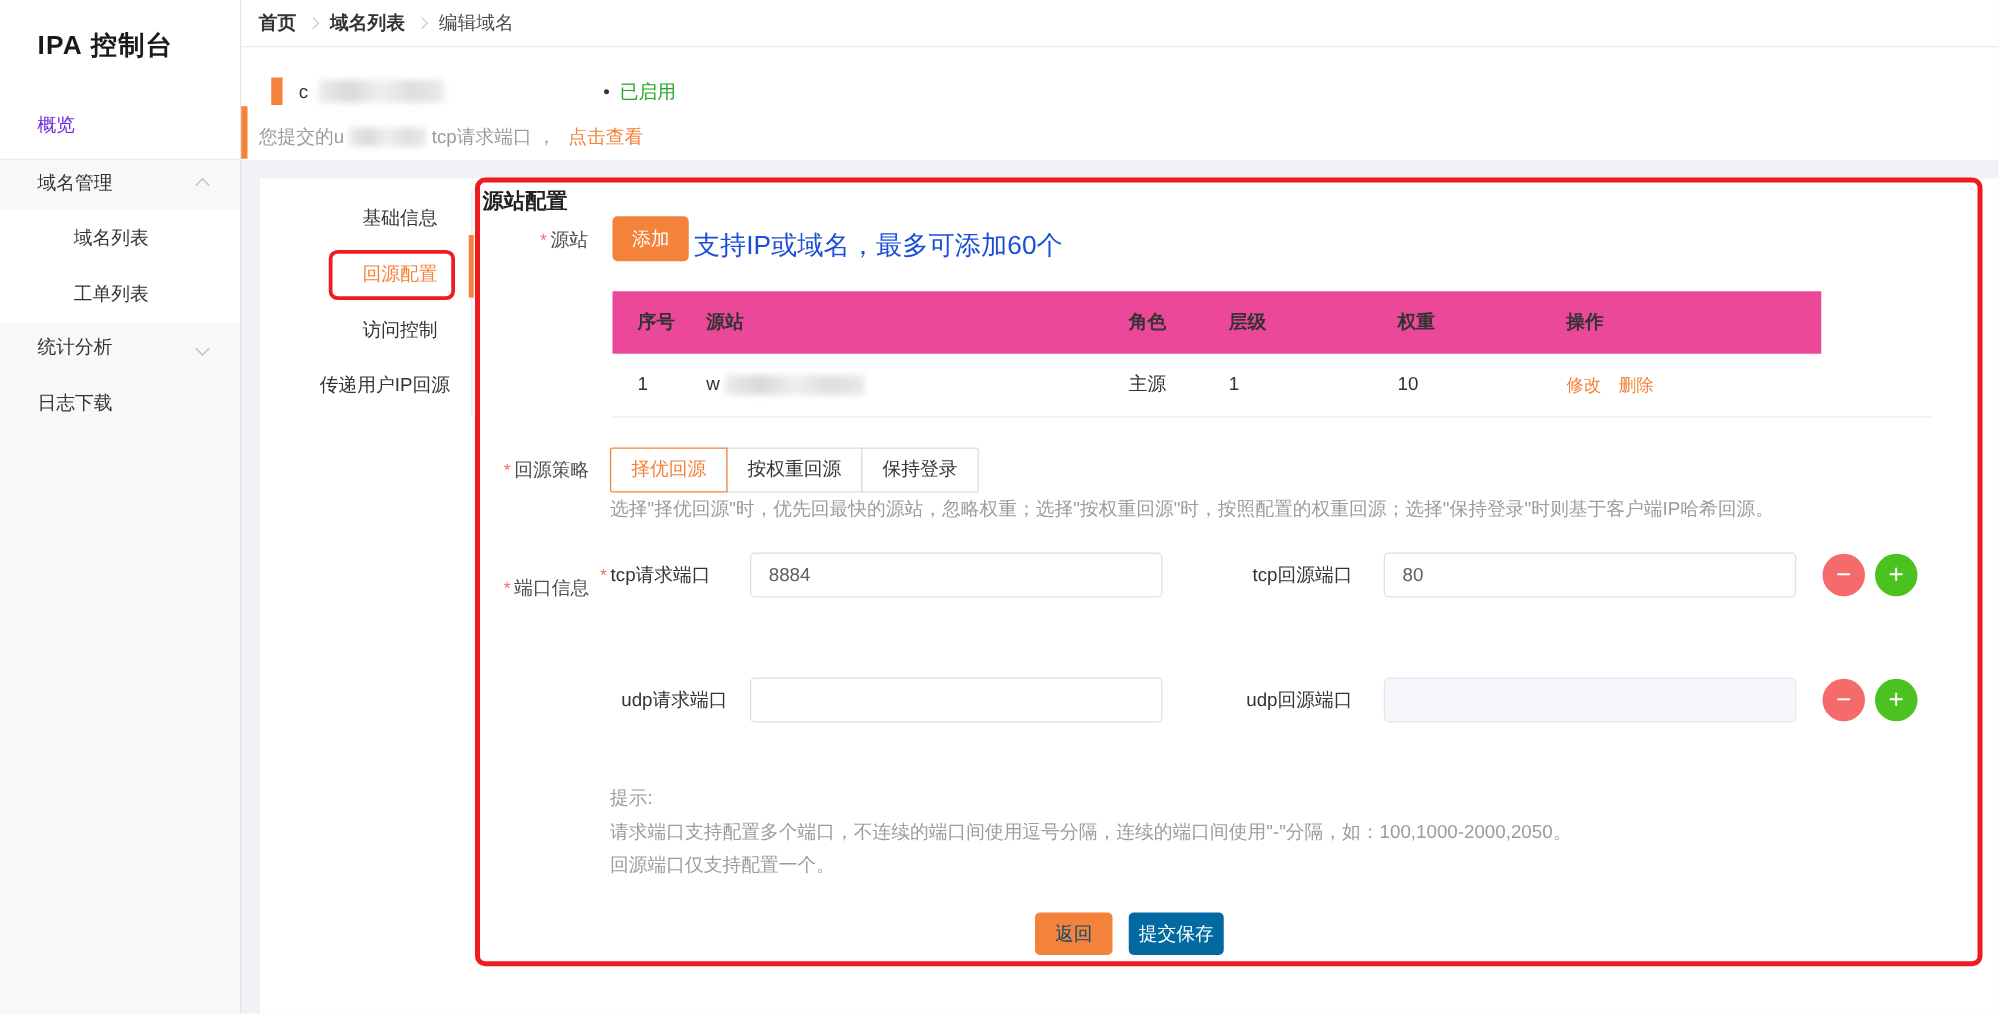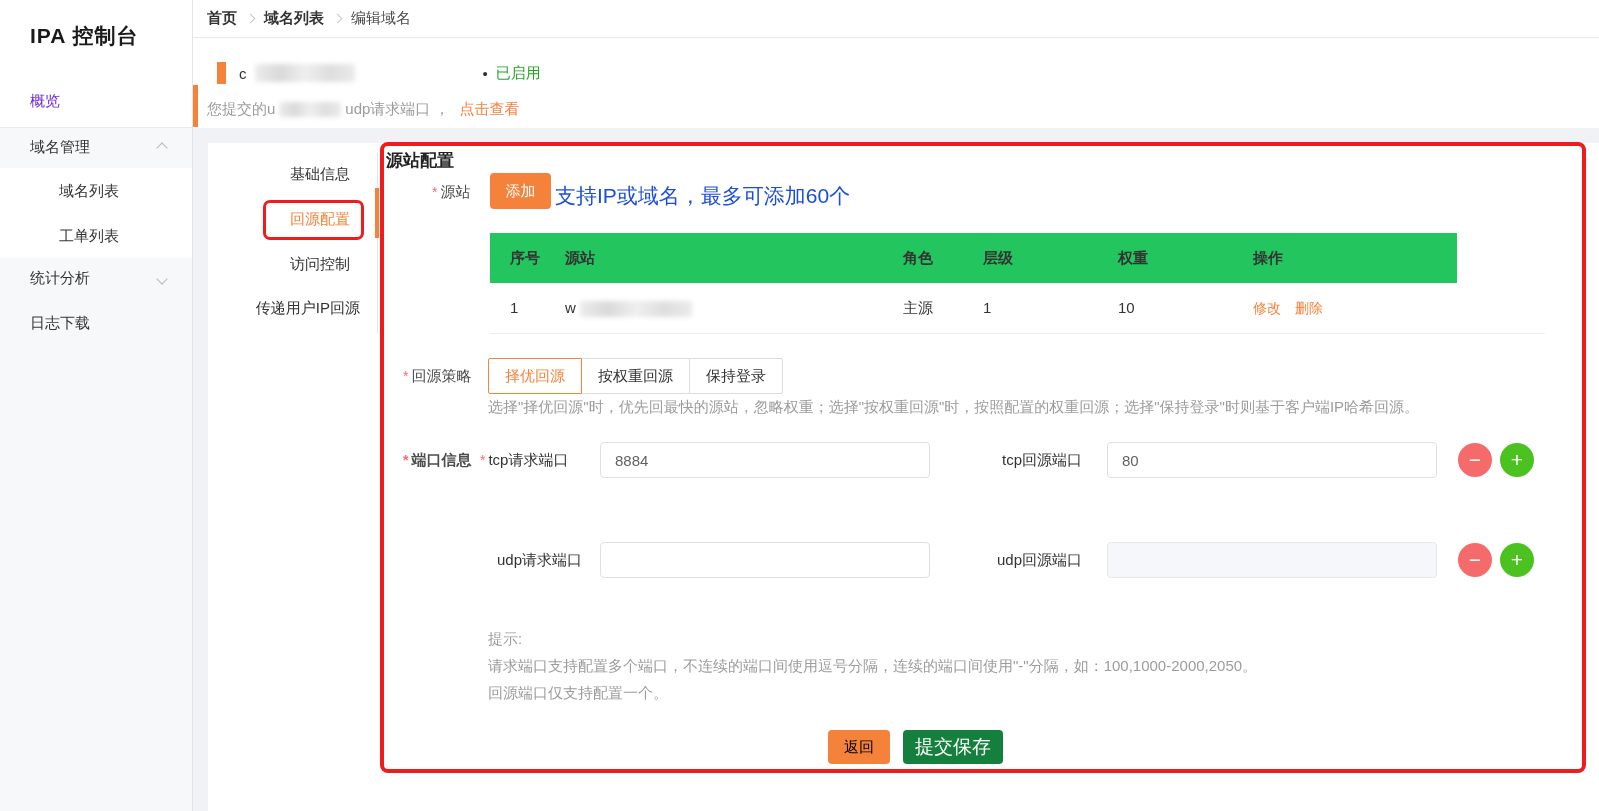--- a/index.html
+++ b/index.html
@@ -50,21 +50,21 @@
 
   
   .sec-title { left:178px; top:6px; font-size:17px; font-weight:700; color:#222; }
   .req { color:#f56c6c; margin-right:3px; font-size:14px; }
   .flabel { font-size:15px; color:#4d4d4d; }
   .btn-add { left:282px; top:30px; width:61px; height:36px; background:#f5823b; color:#fff; border:none;
              border-radius:4px; font-size:15px; cursor:pointer; }
   .add-hint { left:347px; top:39px; font-size:21px; color:#1d4ed8; }
 
   
-  .tbl-head { left:282px; top:90px; width:967px; height:50px; background:#22c55e; }
+  .tbl-head { left:282px; top:90px; width:967px; height:50px; background:#ec4899; }
   .tbl-row  { left:282px; top:140px; width:1055px; height:51px; border-bottom:1px solid #ebeef5; }
   .cell { position:absolute; top:0; height:50px; line-height:50px; font-size:15px; color:#333; }
   .tbl-head .cell { font-weight:700; }
   .c1{left:20px;} .c2{left:75px;} .c3{left:413px;} .c4{left:493px;} .c5{left:628px;} .c6{left:763px;}
   .op-link { color:#f5823b; font-size:14px; cursor:pointer; margin-right:14px; }
 
   
   .seg-group { left:280px; top:215px; display:flex;border-radius:14px; }
   .seg { height:36px; line-height:34px; padding:0 16px; background:#fff; border:1px solid #dcdcdc;
          font-size:15px; color:#333; cursor:pointer; margin-left:-1px; }
@@ -81,23 +81,23 @@
   .stepper { position:absolute; width:34px; height:34px; border-radius:50%; border:none; color:#fff;
              font-size:21px; line-height:32px; text-align:center; cursor:pointer; padding:0; }
   .stepper.minus { background:#f56b6b; }
   .stepper.plus  { background:#4cc221; }
 
   
   .tips { left:280px; top:482px; font-size:15px; color:#9c9c9c; line-height:27px; }
 
   
   .btn-back { left:620px; top:587px; width:62px; height:34px; background:#f5823b; border:none; border-radius:4px;
-              color:#000000; font-size:15px; cursor:pointer; }
-  .btn-submit { left:695px; top:587px; width:100px; height:34px; background:#15803d; border:none; border-radius:4px;
-              color:#fff; font-size:19px; cursor:pointer; }
+              color:#0c4a6e; font-size:15px; cursor:pointer; }
+  .btn-submit { left:695px; top:587px; width:76px; height:34px; background:#0369a1; border:none; border-radius:4px;
+              color:#fff; font-size:15px; cursor:pointer; }
 
   
   .anno-main { left:380px; top:142px; width:1206px; height:631px; border:4px solid #ee1c1c; border-radius:8px;
                pointer-events:none; z-index:40; }
   .anno-tab { left:263px; top:200px; width:101px; height:40px; border:3px solid #ee1c1c; border-radius:7px;
               pointer-events:none; z-index:41; }
 </style>
 </head>
 <body>
 
@@ -144,21 +144,21 @@
   <div class="abs orange-tick"></div>
   <div class="abs domain-line">
     <span style="font-size:15px;color:#333;">c</span>
     <span class="mosaic" style="width:100px;height:18px;"></span>
     <span class="status-dot">•</span>
     <span class="status-txt">已启用</span>
   </div>
   <div class="abs notice-line">
     <span>您提交的u</span>
     <span class="mosaic" style="width:62px;height:15px;"></span>
-    <span>udp请求端口 ，</span>
+    <span>tcp请求端口 ，</span>
     <span class="notice-link">点击查看</span>
   </div>
 </div>
 
 <div class="abs content-card">
 
   <div class="vtab" style="top:22px;">
     <span>基础信息</span>
   </div>
   <div class="vtab active" style="top:67px;">
@@ -206,21 +206,21 @@
   <div class="abs" style="left:195px;top:224px;">
     <span class="req">*</span><span class="flabel">回源策略</span>
   </div>
   <div class="abs seg-group">
     <div class="seg active">择优回源</div>
     <div class="seg">按权重回源</div>
     <div class="seg">保持登录</div>
   </div>
   <div class="abs strategy-desc">选择"择优回源"时，优先回最快的源站，忽略权重；选择"按权重回源"时，按照配置的权重回源；选择"保持登录"时则基于客户端IP哈希回源。</div>
 
-  <div class="abs" style="left:195px;top:308px;font-weight:bold;">
+  <div class="abs" style="left:195px;top:318px;">
     <span class="req">*</span><span class="flabel">端口信息</span>
   </div>
   <div class="abs" style="left:272px;top:308px;">
     <span class="req">*</span><span class="flabel" style="color:#333;">tcp请求端口</span>
   </div>
   <input class="txt-input" style="left: 392px; top: 299px;" value="8884">
   <div class="abs flabel" style="left:794px;top:308px;color:#333;">tcp回源端口</div>
   <input class="txt-input" style="left: 899px; top: 299px;" value="80">
   <button class="stepper minus" style="left:1250px;top:300px;">−</button>
   <button class="stepper plus" style="left:1292px;top:300px;">+</button>

